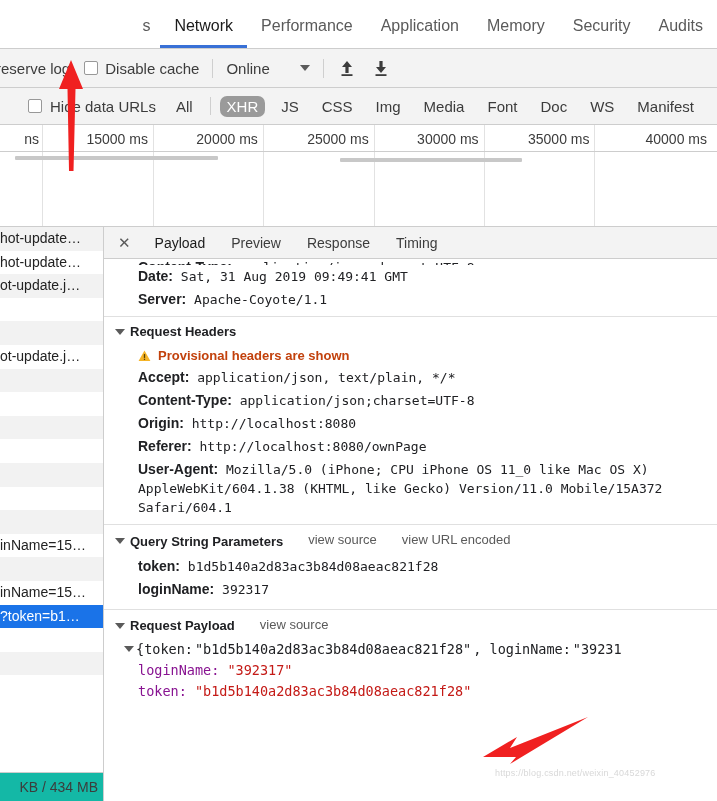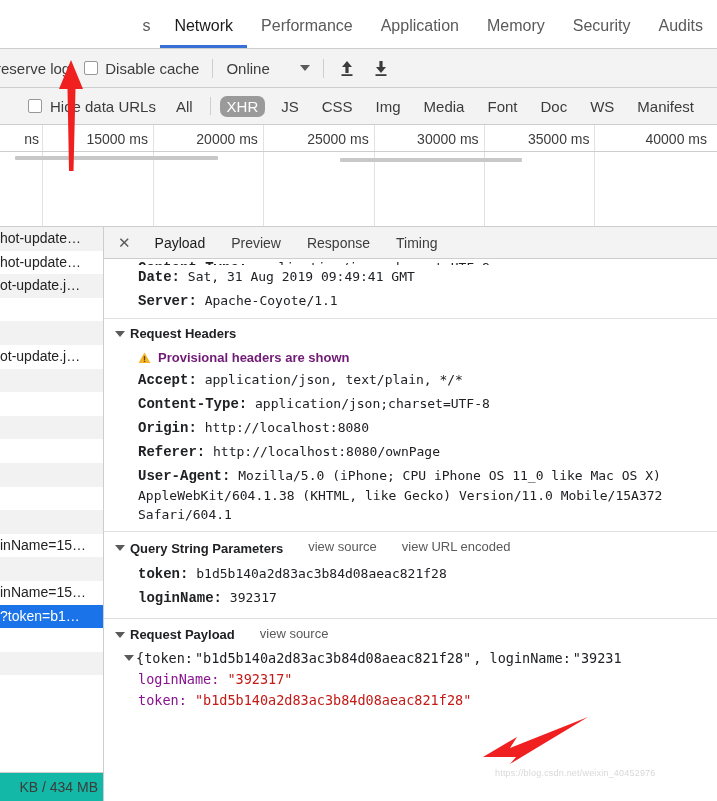--- a/index.html
+++ b/index.html
@@ -293,21 +293,21 @@
     font-size: 14px;
     background: #ffffff;
   }
   .hdr-line {
     padding: 2px 0 2px 34px;
     line-height: 19px;
     white-space: nowrap;
     color: #202124;
   }
   .hdr-line .k {
-    font-family: Liberation Mono, monospace;
+    font-family: Liberation Sans, sans-serif;
     font-weight: bold;
     color: #202124;
   }
   .hdr-line .v {
     font-family: "DejaVu Sans Mono", monospace;
     font-size: 13px;
     color: #202124;
   }
   .hdr-line.clip {
     height: 7px;
@@ -350,21 +350,21 @@
     color: #5a5a5a;
     cursor: default;
   }
   .warn-line {
     display: flex;
     align-items: center;
     gap: 7px;
     padding: 3px 0 3px 34px;
     font-weight: bold;
     font-size: 13px;
-    color: #701a75;
+    color: #c2410c;
   }
   .warn-ico {
     width: 13px; height: 12px;
     flex: 0 0 auto;
   }
   .payload-line {
     font-family: "DejaVu Sans Mono", monospace;
     font-size: 13.5px;
     padding-left: 34px;
     line-height: 21px;

